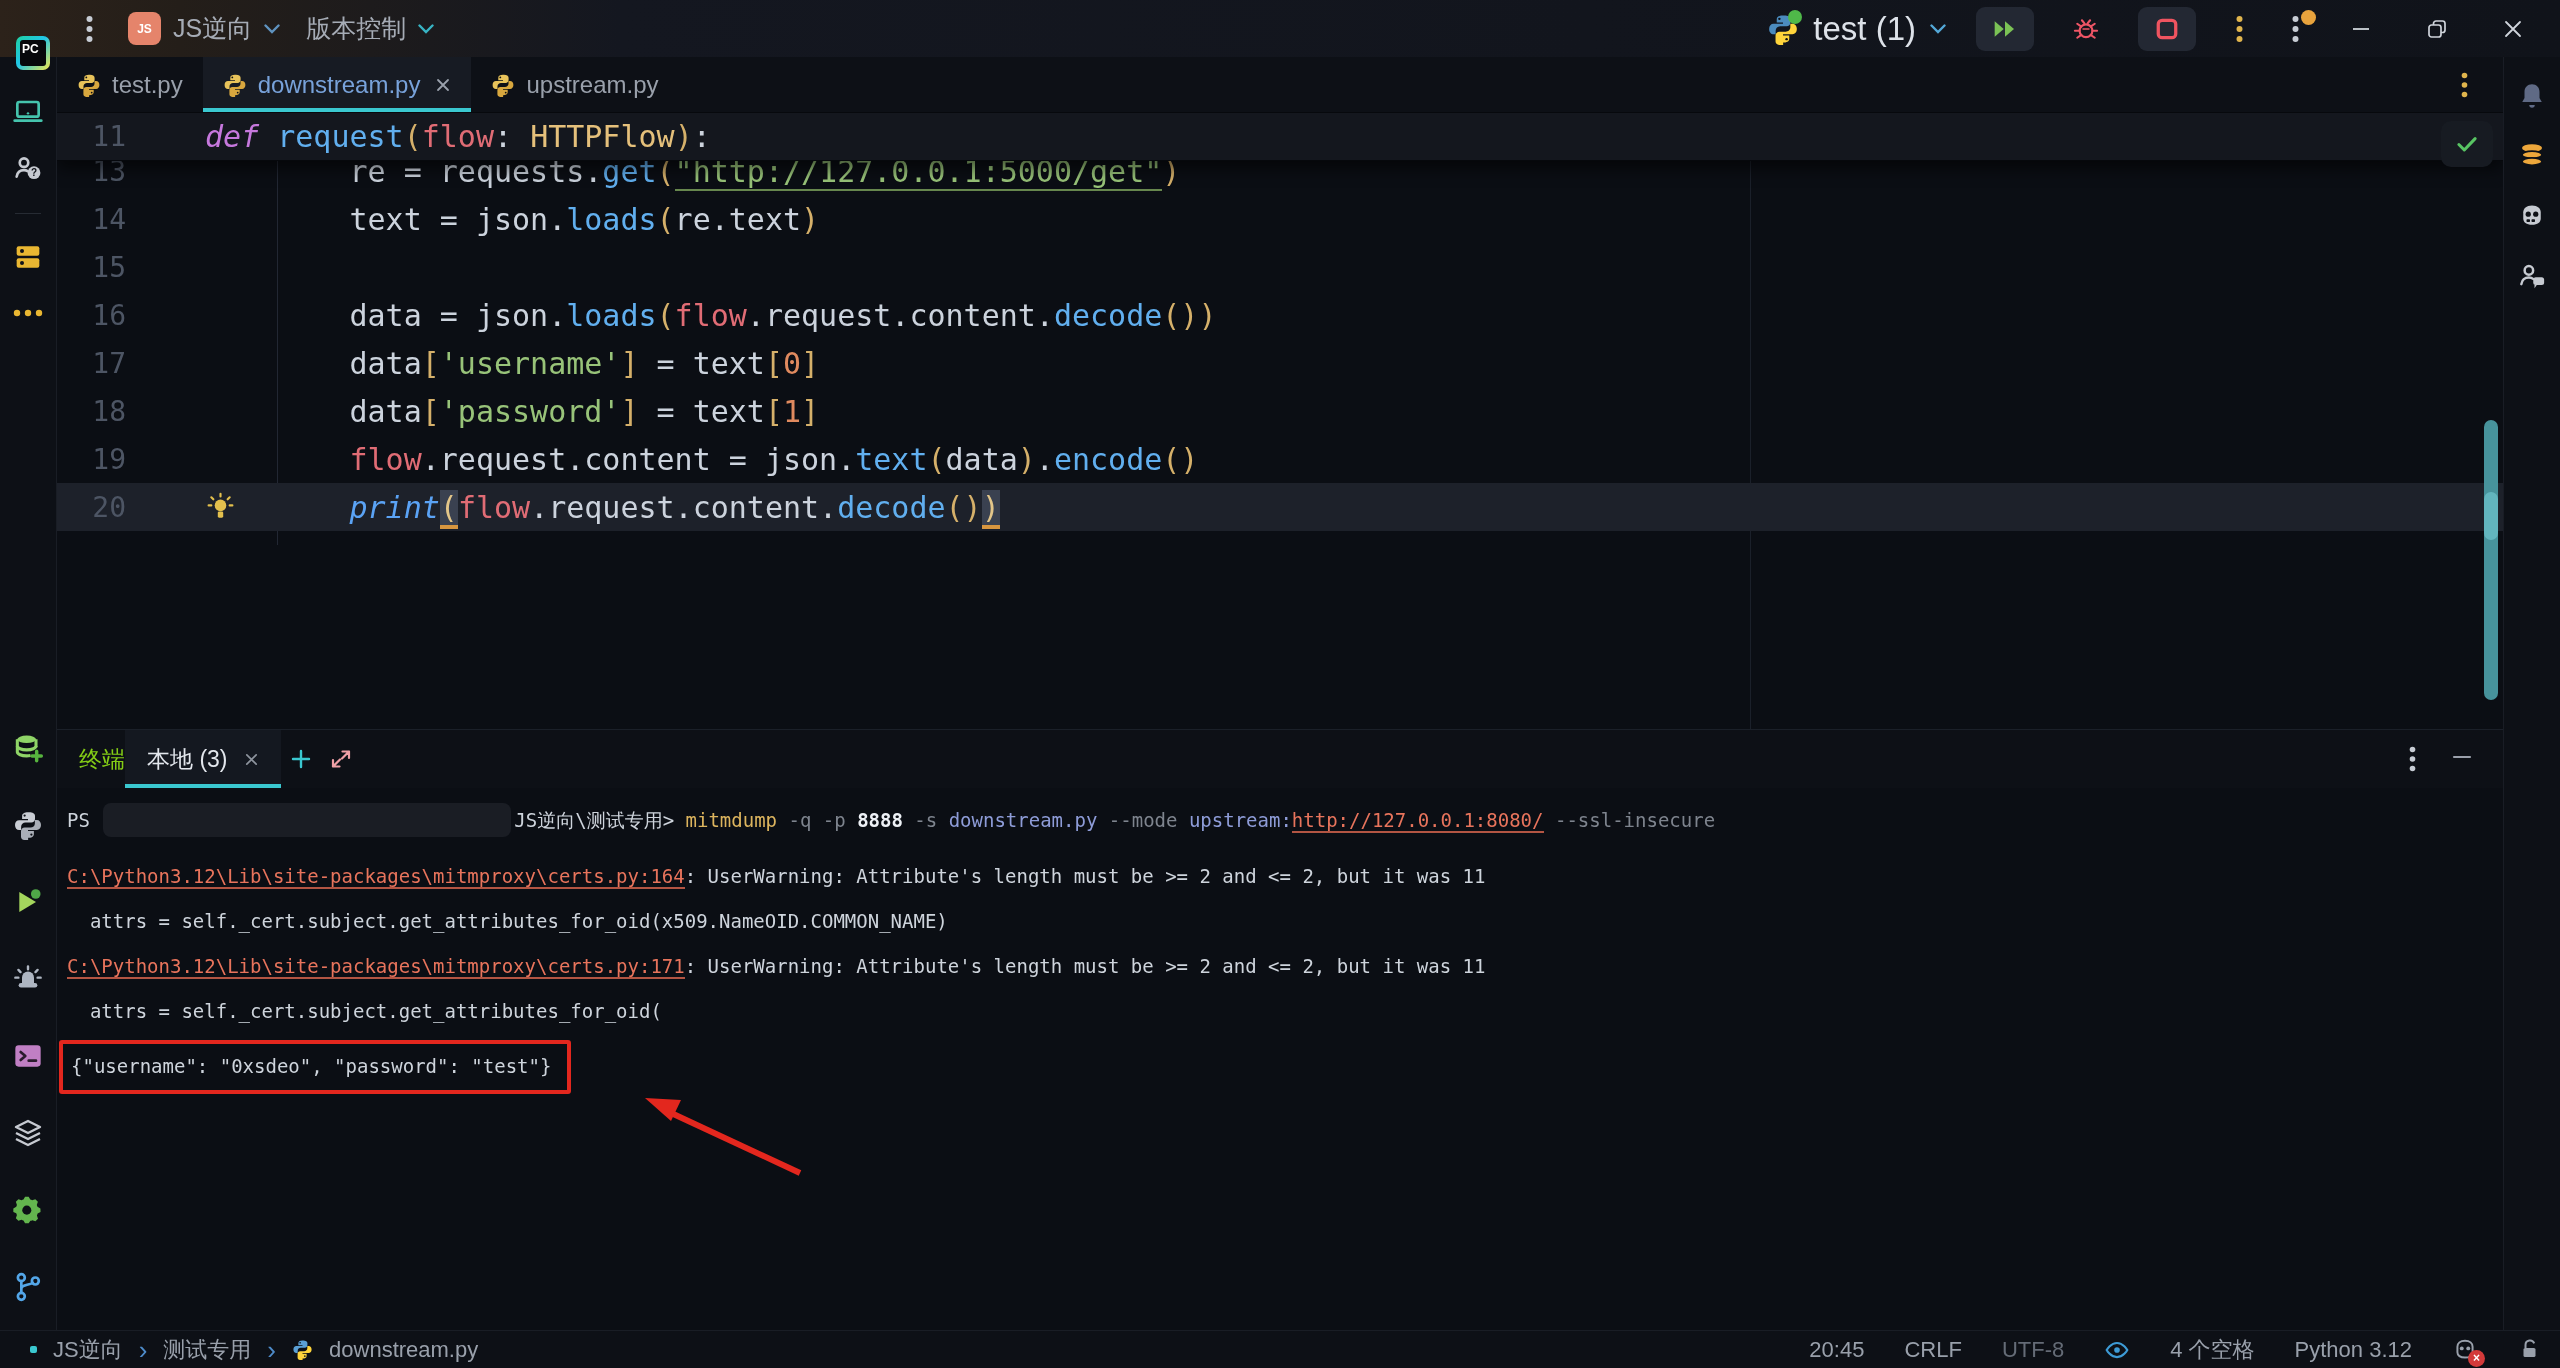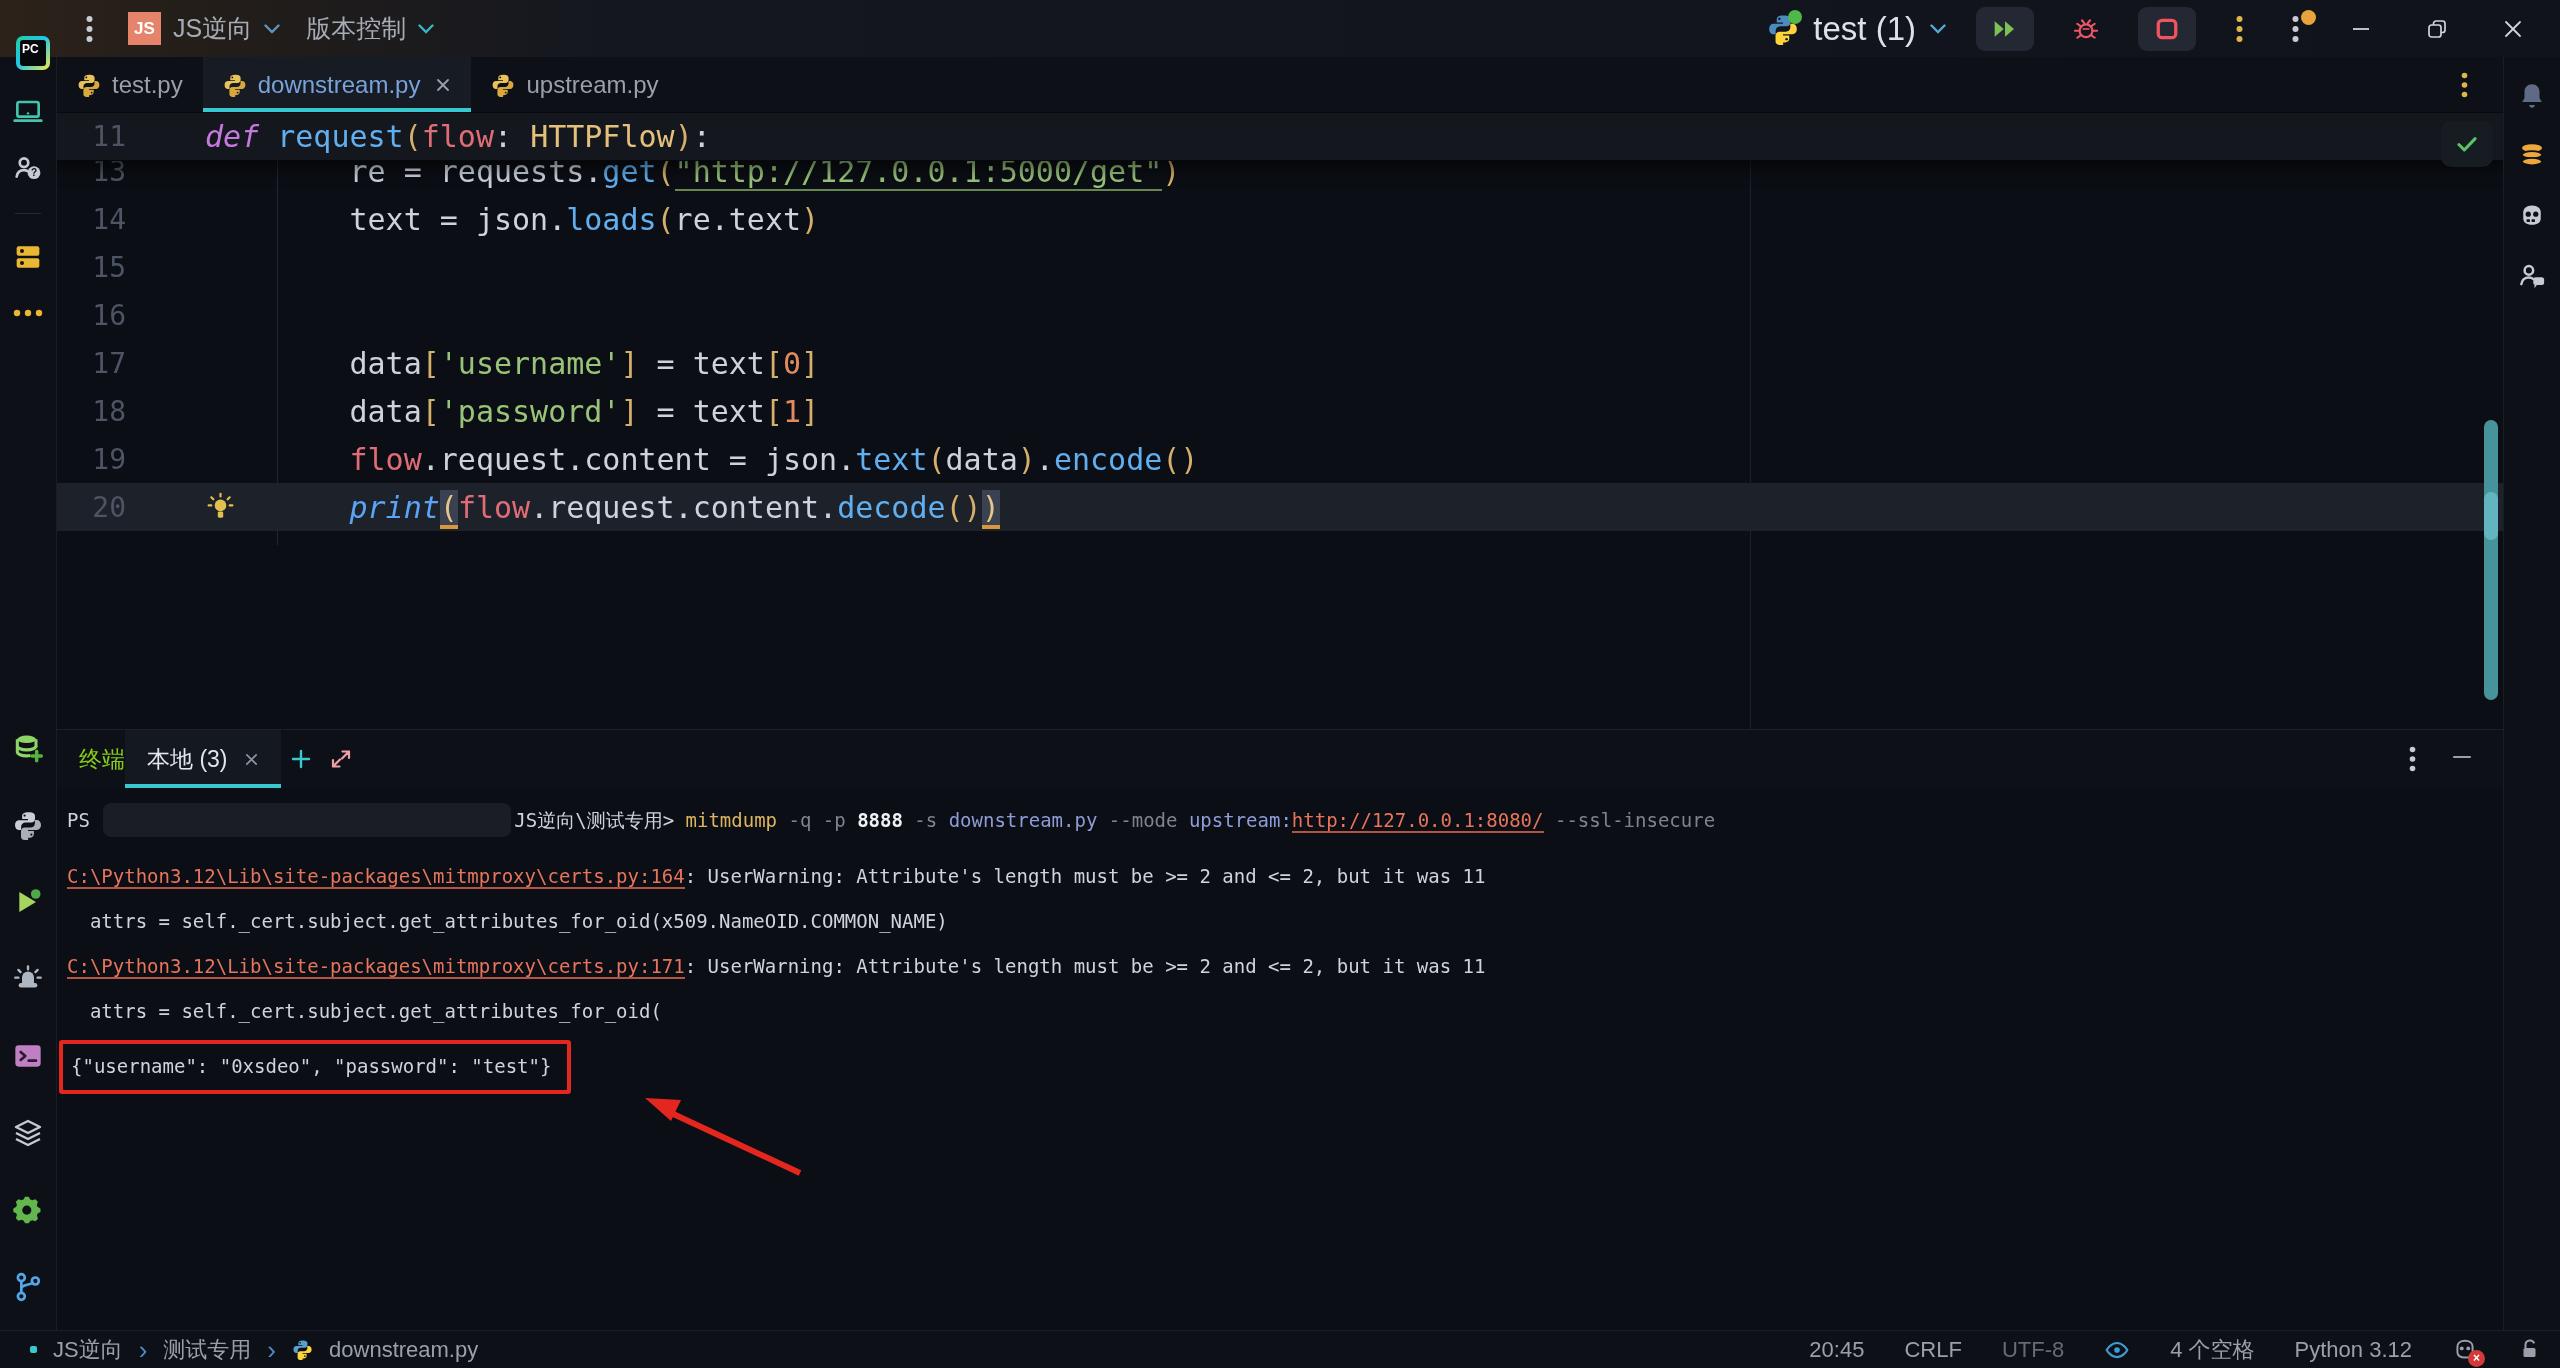--- a/index.html
+++ b/index.html
@@ -10,22 +10,22 @@
   
   .titlebar { height:57px; flex:0 0 57px; display:flex; align-items:center; padding-left:16px;
     background:linear-gradient(90deg,#2c221a 0px,#241e19 180px,#141720 620px,#10131a 100%); }
   .tb-left { display:flex; align-items:center; gap:26px; }
   .pc-logo { width:34px; height:34px; border-radius:7px;
     background:linear-gradient(135deg,#1fd1a0 0%,#20c6e8 45%,#f7e84b 100%); position:relative;margin-top:48px; }
   .pc-logo span { position:absolute; inset:4px; background:#07080c; border-radius:3px;
     color:#fff; font-size:12px; font-weight:bold; display:flex; align-items:flex-start; justify-content:flex-start; padding:2px; }
   .kebab { color:#c7ccd4; display:flex; align-items:center; justify-content:center; width:26px; height:34px; }
   .proj { display:flex; align-items:center; gap:12px; font-size:25px; color:#a6acb6; }
-  .avatar { width:33px; height:33px; border-radius:0; background:#e5846b; color:#fff; font-weight:bold;
-    font-size:17px; display:flex; align-items:center; justify-content:center; }
+  .avatar { width:33px; height:33px; border-radius:8px; background:#e5846b; color:#fff; font-weight:bold;
+    font-size:12px; display:flex; align-items:center; justify-content:center; }
   .chev { color:#5f93c0; display:flex; }
   .chev.teal { color:#38b4c4; }
   .tb-right { margin-left:auto; display:flex; align-items:center; gap:30px; padding-right:24px; }
   .runwidget { display:flex; align-items:center; gap:14px; font-size:33px; color:#dde2e9; }
   .pyicon-wrap { position:relative; width:32px; height:32px; }
   .green-dot { position:absolute; right:-3px; top:-3px; width:14px; height:14px; border-radius:50%; background:#4fb849; }
   .btn-box { width:58px; height:44px; border-radius:9px; background:#232833; display:flex; align-items:center; justify-content:center; }
   .btn-plain { width:44px; height:44px; display:flex; align-items:center; justify-content:center; }
   .kebab.gold { color:#e0b54d; }
   .kebab-badge { position:relative; }
@@ -378,20 +378,21 @@
               <span class="ctext"><span class="tk-pl">        text = json.</span><span class="tk-fn">loads</span><span class="tk-br">(</span><span class="tk-pl">re.text</span><span class="tk-br">)</span></span>
             </div>
             <div class="crow">
               <span class="ln">15</span>
               <span class="gsp"></span>
               <span class="ctext"></span>
             </div>
             <div class="crow">
               <span class="ln">16</span>
               <span class="gsp"></span>
+              <span class="ctext"><span class="tk-pl">        data = json.</span><span class="tk-fn">loads</span><span class="tk-br">(</span><span class="tk-pr">flow</span><span class="tk-pl">.request.content.</span><span class="tk-fn">decode</span><span class="tk-br">())</span></span>
             </div>
             <div class="crow">
               <span class="ln">17</span>
               <span class="gsp"></span>
               <span class="ctext"><span class="tk-pl">        data</span><span class="tk-br">[</span><span class="tk-st">'username'</span><span class="tk-br">]</span><span class="tk-pl"> = text</span><span class="tk-br">[</span><span class="tk-num">0</span><span class="tk-br">]</span></span>
             </div>
             <div class="crow">
               <span class="ln">18</span>
               <span class="gsp"></span>
               <span class="ctext"><span class="tk-pl">        data</span><span class="tk-br">[</span><span class="tk-st">'password'</span><span class="tk-br">]</span><span class="tk-pl"> = text</span><span class="tk-br">[</span><span class="tk-num">1</span><span class="tk-br">]</span></span>

